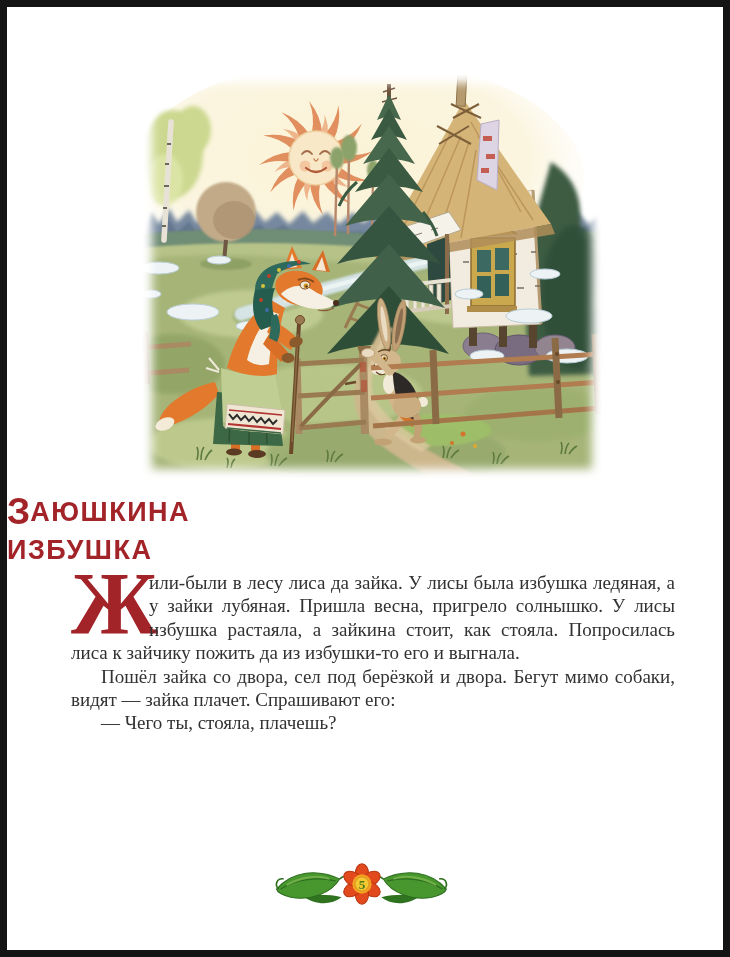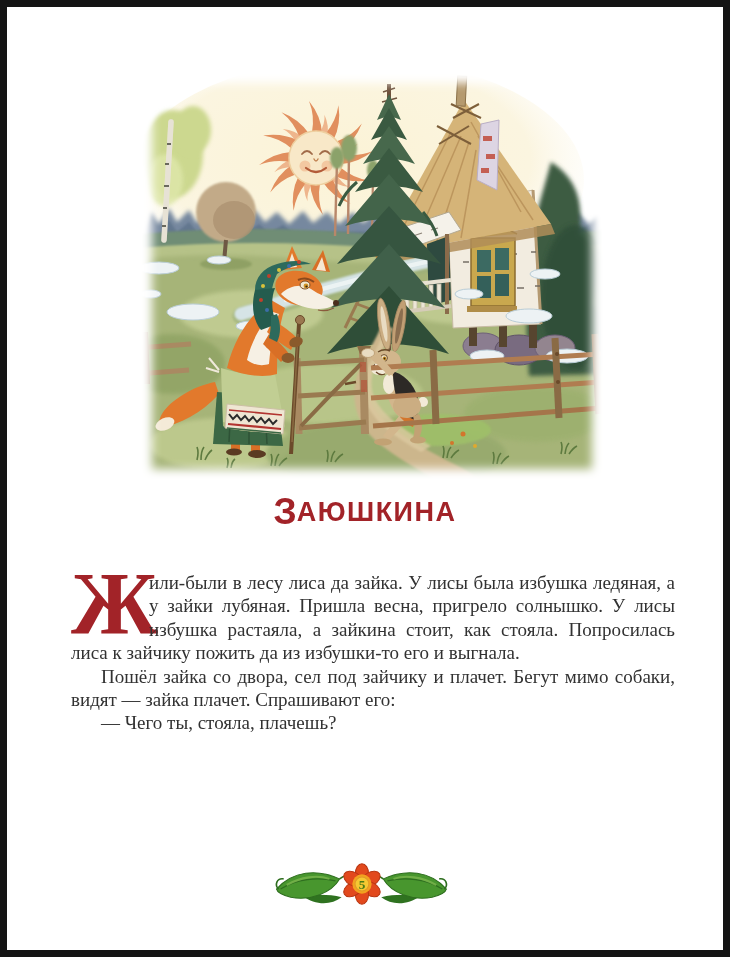--- a/index.html
+++ b/index.html
@@ -10,21 +10,21 @@
   .page {
     position:relative; width:100%; height:100%;
     background:#ffffff; overflow:hidden;
     font-family:"Liberation Serif", serif;
   }
   .illustration { position:absolute; left:124px; top:54px; width:482px; height:430px; }
   .illustration svg { display:block; width:100%; height:100%; }
 
   .title {
     position:absolute; top:486px; left:0; width:100%;
-    margin:0; text-align:center;
+    margin:0; 
     font-family:"Liberation Sans", sans-serif; font-weight:bold;
     color:#a22328; line-height:1;
   }
   .title-l1 { font-size:27px; letter-spacing:1.5px; }
   .title-initial { font-size:37px; letter-spacing:0; vertical-align:-3px; }
   .title-l2 { display:block; font-size:27px; letter-spacing:1.5px; margin-top:7px; }
 
   .story {
     position:absolute; left:64px; top:564px; width:604px;
     font-size:19px; line-height:23.4px; color:#323232;
@@ -432,25 +432,26 @@
         <circle cx="321" cy="381" r="2" fill="#d3752c"></circle>
       </g>
     </g>
 
     <rect x="-10" y="-10" width="502" height="448" fill="none" stroke="#ffffff" stroke-width="62" filter="url(#b4)"></rect>
   </svg>
   </div>
 
   <h1 class="title">
     <span class="title-l1"><span class="title-initial">З</span><span>АЮШКИНА</span></span>
+    <span class="title-l2">ИЗБУШКА</span>
   </h1>
 
   <div class="story">
     <p><span class="dropcap">Ж</span><span>или-были в лесу лиса да зайка. У лисы была избушка ледяная, а у зайки лубяная. Пришла весна, пригрело солнышко. У лисы избушка растаяла, а зайкина стоит, как стояла. Попросилась лиса к зайчику пожить да из избушки-то его и выгнала.</span></p>
-    <p class="indent">Пошёл зайка со двора, сел под зайчику и плачет. Бегут мимо собаки, видят — зайка плачет. Спрашивают его:</p>
+    <p class="indent">Пошёл зайка со двора, сел под берёзкой и двора. Бегут мимо собаки, видят — зайка плачет. Спрашивают его:</p>
     <p class="indent">— Чего ты, стояла, плачешь?</p>
   </div>
 
   <div class="ornament">
     <svg viewBox="0 0 175 44" xmlns="http://www.w3.org/2000/svg">
       <g id="leafL">
         <path d="M30,33 C42,42 58,42 68,34 C56,31 42,31 30,33 Z" fill="#2f7220"></path>
         <path d="M4,26 C20,8 44,6 66,16 C58,30 36,38 18,34 C10,32 5,30 4,26 Z" fill="#48962e" stroke="#2e6e1f" stroke-width="1"></path>
         <path d="M8,26 C24,16 44,14 62,18" fill="none" stroke="#2e6e1f" stroke-width="1.2"></path>
         <path d="M14,22 C28,14 44,12 56,16" fill="none" stroke="#7ab54d" stroke-width="2" opacity="0.8"></path>

